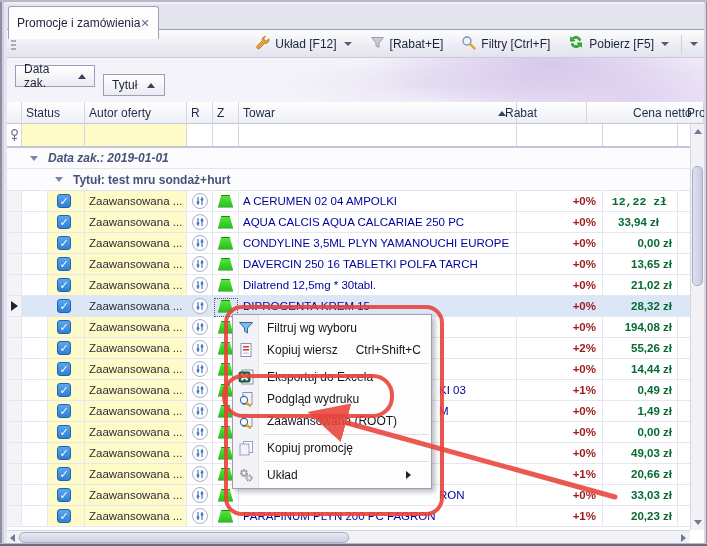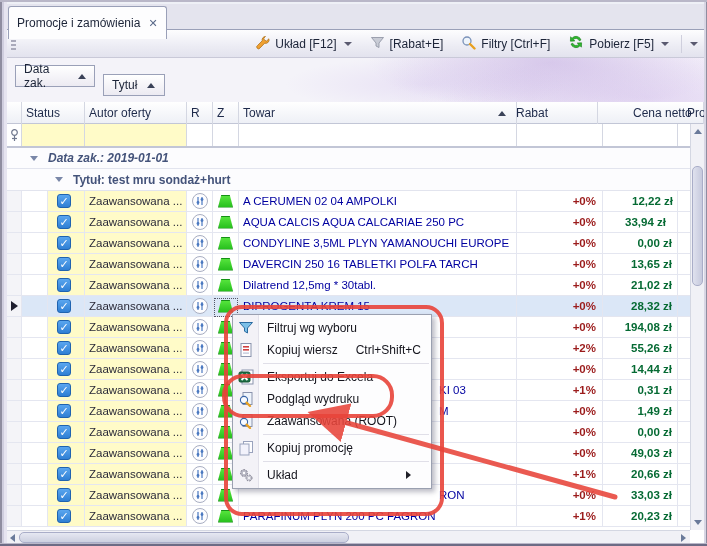--- a/index.html
+++ b/index.html
@@ -7,21 +7,21 @@
   .screen{position:relative;width:707px;height:546px;background:#eef0f6;overflow:hidden;
     border-top:2px solid #b9b7c8;}
   .edge-left{position:absolute;left:0;top:0;width:7px;height:546px;
     background:linear-gradient(to right,#8f8da0 0 2px,#cfcdde 2px 4px,#e6e4f0 4px 7px);z-index:5;}
   .edge-right{position:absolute;right:0;top:0;width:3px;height:546px;background:linear-gradient(to left,#8f8da0 0 1px,#d8d6e4 1px 3px);z-index:5;}
   .edge-bottom{position:absolute;left:0;bottom:0;width:707px;height:3px;background:linear-gradient(to top,#6d6b85 0 2px,#b9b7c8 2px 3px);z-index:6;}
 
   
   .tabbar{position:absolute;left:7px;top:2px;width:697px;height:26px;background:#e4e4ee;border-bottom:1px solid #9aa0b8;}
   .tab{position:absolute;left:1px;top:2px;height:24px;background:#fdfdfe;border:1px solid #9aa0b8;border-bottom:none;
-    border-radius:3px 3px 0 0;display:flex;align-items:center;padding:16px 8px;gap:8px;z-index:2;}
+    border-radius:3px 3px 0 0;display:flex;align-items:center;padding:16px 8px;z-index:2;}
   .tab-label{font-size:12px;color:#1c2438;}
   .tab-close{font-size:11px;color:#5a6a8a;font-weight:bold;cursor:pointer;}
 
   
   .toolbar{position:absolute;left:7px;top:28px;width:697px;height:28px;
     background:linear-gradient(#fdfdfe,#ecECf4 60%,#e3e3ee);border-bottom:1px solid #c9c9d8;
     display:flex;align-items:center;font-size:12px;color:#1c2438;}
   .grip{width:5px;height:16px;margin:0 6px 0 4px;
     background:repeating-linear-gradient(#aab 0 2px,transparent 2px 4px);}
   .tbtn{display:flex;align-items:center;gap:5px;padding:3px 6px;border-radius:2px;cursor:pointer;white-space:nowrap;}
@@ -173,21 +173,21 @@
       <div class="hcell" style="left:180px;width:26px;">
           <span>R</span>
         </div>
       <div class="hcell" style="left:206px;width:26px;">
           <span>Z</span>
         </div>
       <div class="hcell" style="left:232px;width:278px;">
         <span>Towar</span>
         <span class="sort-asc" style="margin-left:auto;margin-right:6px;"></span>
       </div>
-      <div class="hcell" style="left:505px;width:86px;">
+      <div class="hcell" style="left:494px;width:86px;">
           <span>Rabat</span>
         </div>
       <div class="hcell" style="left:622px;width:75px;">
           <span>Cena netto</span>
         </div>
       <div class="hcell" style="left:676px;width:26px;border-right:none;">
           <span>Pro</span>
         </div>
     </div>
 
@@ -233,21 +233,21 @@
                 <circle cx="3" cy="6.5" r="1.4" fill="#4a78c0"></circle>
                 <circle cx="7" cy="3.5" r="1.4" fill="#4a78c0"></circle>
               </svg>
             </span>
           </div>
           <div class="cell" style="left:206px;width:26px;background:#ffffff;justify-content:center;">
             <span class="zicon"></span>
           </div>
           <div class="cell towar-txt" style="left:232px;width:278px;background:#ffffff;padding-left:4px;">A CERUMEN 02 04 AMPOLKI</div>
           <div class="cell rabat-txt" style="left:510px;width:86px;background:#ffffff;padding-right:6px;">+0%</div>
-          <div class="cell cena-txt" style="left:596px;width:75px;background:#ffffff;padding-right:4px;">12,22 zł</div>
+          <div class="cell cena-txt" style="left:596px;width:75px;background:#ffffff;padding-right:10px;font-family:Liberation Mono, monospace;">12,22 zł</div>
           <div class="cell" style="left:671px;width:12px;background:#ffffff;border-right:none;"></div>
         </div>
         <div class="row" style="top: 110px;">
           <div class="cell" style="left:0;width:15px;background:#f4f4f8;"></div>
           <div class="cell" style="left:15px;width:26px;background:#ffffff;"></div>
           <div class="cell" style="left:41px;width:37px;background:#fffbc8;padding-left:9px;">
             <span class="chk">✓</span>
           </div>
           <div class="cell status-txt" style="left:78px;width:102px;background:#fffbc8;padding-left:4px;">Zaawansowana ...</div>
           <div class="cell" style="left:180px;width:26px;background:#ffffff;justify-content:center;">
@@ -258,21 +258,21 @@
                 <circle cx="3" cy="6.5" r="1.4" fill="#4a78c0"></circle>
                 <circle cx="7" cy="3.5" r="1.4" fill="#4a78c0"></circle>
               </svg>
             </span>
           </div>
           <div class="cell" style="left:206px;width:26px;background:#ffffff;justify-content:center;">
             <span class="zicon"></span>
           </div>
           <div class="cell towar-txt" style="left:232px;width:278px;background:#ffffff;padding-left:4px;">AQUA CALCIS AQUA CALCARIAE 250 PC</div>
           <div class="cell rabat-txt" style="left:510px;width:86px;background:#ffffff;padding-right:6px;">+0%</div>
-          <div class="cell cena-txt" style="left:596px;width:75px;background:#ffffff;padding-right:11px;">33,94 zł</div>
+          <div class="cell cena-txt" style="left:596px;width:75px;background:#ffffff;padding-right:18px;">33,94 zł</div>
           <div class="cell" style="left:671px;width:12px;background:#ffffff;border-right:none;"></div>
         </div>
         <div class="row" style="top: 131px;">
           <div class="cell" style="left:0;width:15px;background:#f4f4f8;"></div>
           <div class="cell" style="left:15px;width:26px;background:#ffffff;"></div>
           <div class="cell" style="left:41px;width:37px;background:#fffbc8;padding-left:9px;">
             <span class="chk">✓</span>
           </div>
           <div class="cell status-txt" style="left:78px;width:102px;background:#fffbc8;padding-left:4px;">Zaawansowana ...</div>
           <div class="cell" style="left:180px;width:26px;background:#ffffff;justify-content:center;">
@@ -460,21 +460,21 @@
                 <circle cx="3" cy="6.5" r="1.4" fill="#4a78c0"></circle>
                 <circle cx="7" cy="3.5" r="1.4" fill="#4a78c0"></circle>
               </svg>
             </span>
           </div>
           <div class="cell" style="left:206px;width:26px;background:#ffffff;justify-content:center;">
             <span class="zicon"></span>
           </div>
           <div class="cell towar-txt" style="left:232px;width:278px;background:#ffffff;padding-left:200px;">KI 03</div>
           <div class="cell rabat-txt" style="left:510px;width:86px;background:#ffffff;padding-right:6px;">+1%</div>
-          <div class="cell cena-txt" style="left:596px;width:75px;background:#ffffff;padding-right:5px;">0,31 zł</div>
+          <div class="cell cena-txt" style="left:596px;width:75px;background:#ffffff;padding-right:5px;">0,49 zł</div>
           <div class="cell" style="left:671px;width:12px;background:#ffffff;border-right:none;"></div>
         </div>
         <div class="row" style="top: 299px;">
           <div class="cell" style="left:0;width:15px;background:#f4f4f8;"></div>
           <div class="cell" style="left:15px;width:26px;background:#ffffff;"></div>
           <div class="cell" style="left:41px;width:37px;background:#fffbc8;padding-left:9px;">
             <span class="chk">✓</span>
           </div>
           <div class="cell status-txt" style="left:78px;width:102px;background:#fffbc8;padding-left:4px;">Zaawansowana ...</div>
           <div class="cell" style="left:180px;width:26px;background:#ffffff;justify-content:center;">

